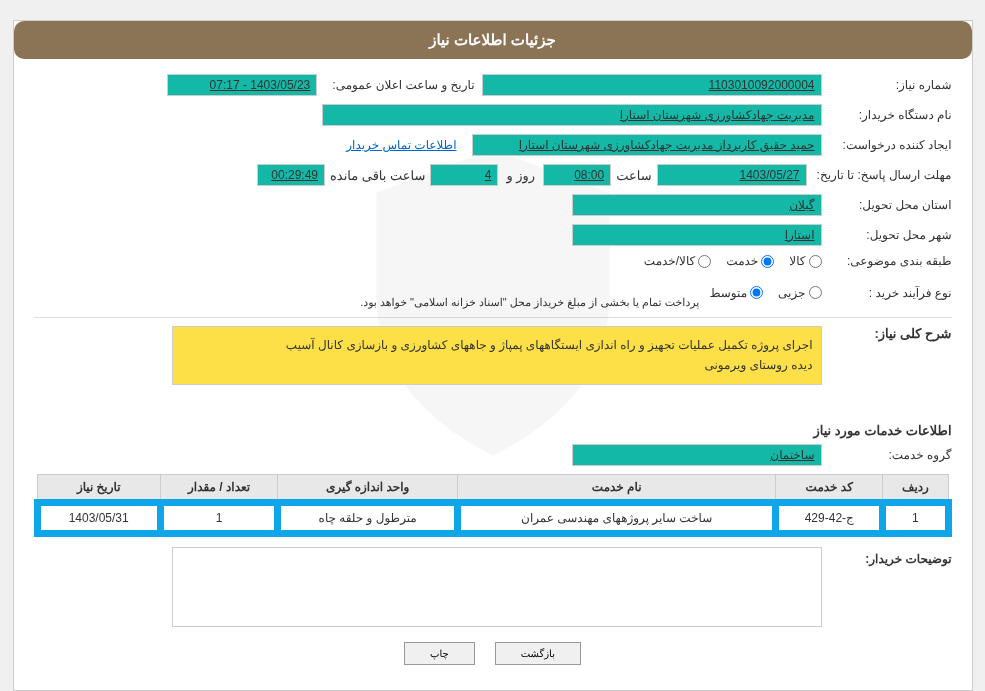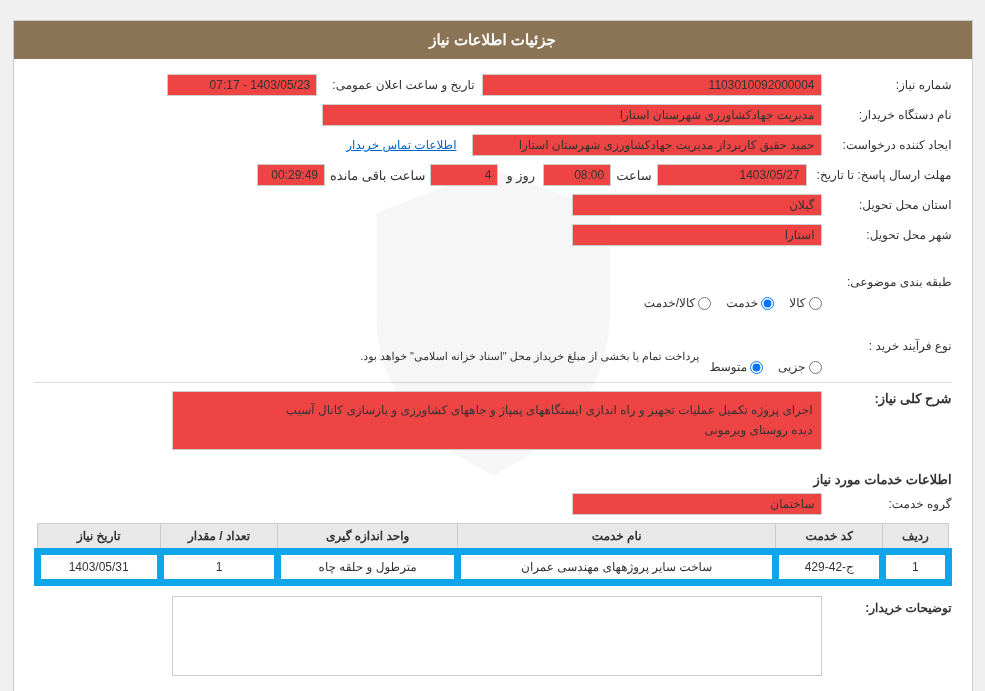--- a/index.html
+++ b/index.html
@@ -16,20 +16,21 @@
       background: #fff;
       border: 1px solid #ccc;
     }
     .header-bar {
       background: #8B7355;
       color: #fff;
       text-align: center;
       padding: 10px 24px;
       font-size: 15px;
       font-weight: bold;
+      border-radius: 10px;
     }
     .content {
       padding: 15px 20px;
     }
     .form-row {
       display: flex;
       align-items: center;
       margin-bottom: 8px;
       position: relative;
       z-index: 1;
@@ -37,23 +38,24 @@
     .label {
       min-width: 130px;
       text-align: right;
       padding-left: 10px;
       color: #333;
       font-size: 12px;
     }
     .value-box {
       border: 1px solid #ccc;
       padding: 3px 6px;
-      background: #ef4444;
+      background: #14b8a6;
       min-height: 22px;
       font-size: 12px;
+      text-decoration: underline;
     }
     .wide { width: 340px; }
     .medium { width: 250px; }
     .xsmall { width: 68px; }
     .date-box { width: 150px; }
     .link-blue {
       color: #0066cc;
       text-decoration: underline;
       cursor: pointer;
       font-size: 12px;
@@ -65,39 +67,38 @@
       display: flex;
       align-items: center;
       gap: 15px;
       direction: rtl;
     }
     .radio-item {
       display: flex;
       align-items: center;
       gap: 3px;
       font-size: 12px;
-      margin-top: 42px;
     }
 
     
     .section-title {
       font-weight: bold;
       font-size: 13px;
       margin: 12px 0 6px 0;
       color: #333;
     }
 
     
     .desc-box {
       border: 1px solid #ccc;
       padding: 8px;
-      background: #ef4444;
+      background: #fde047;
       font-size: 12px;
       line-height: 1.7;
-      margin-bottom: 10px;
+      margin-bottom: 26px;
     }
 
     
     .data-table {
       width: 100%;
       border-collapse: collapse;
       font-size: 12px;
       margin-bottom: 10px;
     }
     .data-table th {

